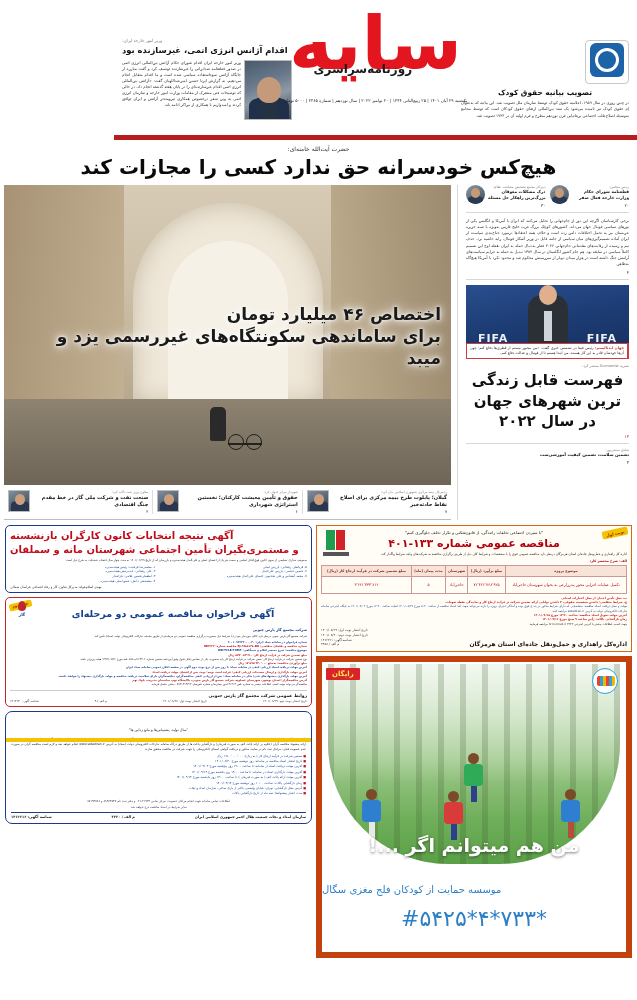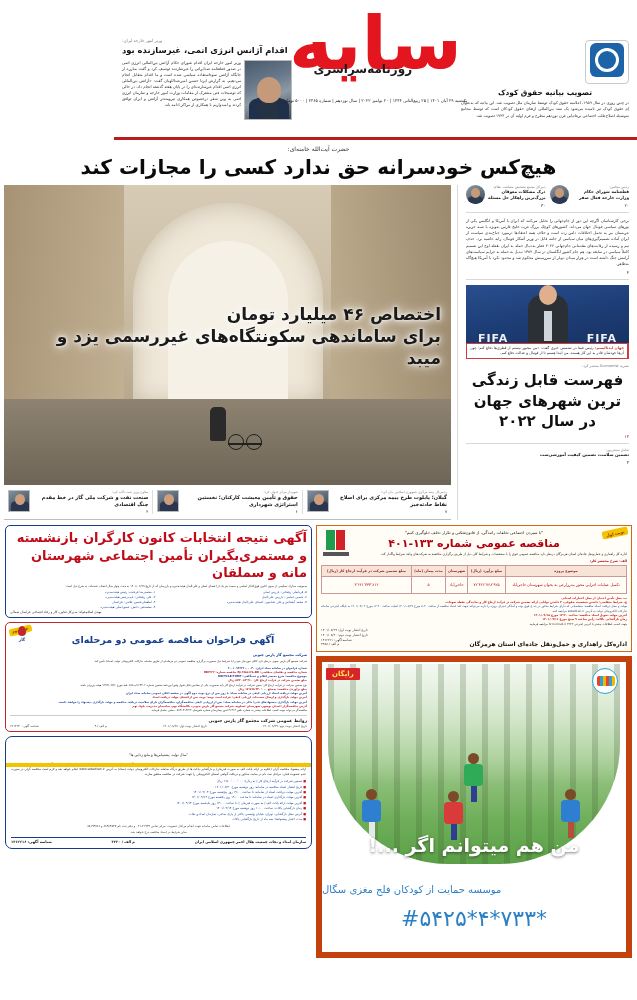--- a/index.html
+++ b/index.html
@@ -5,21 +5,21 @@
 <style>
   *{margin:0;padding:0;box-sizing:border-box;}
   html,body{width:637px;height:1000px;overflow:hidden;background:#ffffff;}
   body{
     font-family:"DejaVu Sans","Liberation Sans",sans-serif;
     color:#101010;direction:rtl;position:relative;
   }
   .page{position:relative;width:637px;height:1000px;background:#fff;padding:0;}
 
   
-  .masthead{position:relative;height:140px;width:523px;border-bottom:3px solid #b91c1c;}
+  .masthead{position:relative;height:140px;width:523px;border-bottom:5px solid #b91c1c;}
   .mh-left{position:absolute;left:8px;top:38px;width:170px;}
   .mh-kicker{font-size:4.2px;color:#6f6f6f;text-align:left;letter-spacing:.2px;margin-bottom:2px;}
   .mh-head{font-size:8.4px;font-weight:bold;text-align:left;line-height:1.25;color:#111;}
   .mh-body{margin-top:4px;display:flex;gap:3px;align-items:flex-start;}
   .mh-photo{width:48px;height:60px;flex:0 0 48px;border:.5px solid #bbb;position:relative;overflow:hidden;
     background:linear-gradient(160deg,#4a5a6e 0%,#6b7b8d 38%,#8e9aa6 60%,#3c4654 100%);}
   .mh-photo::after{content:"";position:absolute;left:12px;top:16px;width:24px;height:26px;border-radius:50% 50% 45% 45%;
     background:#c49a7a;box-shadow:0 20px 0 -2px #243244;}
   .mh-photo::before{content:"";position:absolute;left:4px;bottom:0;width:40px;height:22px;background:#21304a;border-radius:40% 40% 0 0;}
   .mh-text{flex:1;font-size:3.9px;line-height:1.55;text-align:justify;color:#2b2b2b;}
@@ -137,21 +137,21 @@
   table.t td{border:.6px solid #c99;font-size:3.8px;padding:5px 1px;text-align:center;color:#b3000f;line-height:1.35;}
   .tender-terms{font-size:2.9px;line-height:1.5;text-align:justify;margin-top:2px;color:#222;}
   .tender-terms .rd{color:#c0121b;font-weight:bold;}
   .tender-terms .bl{color:#14408f;}
   .tender-foot{display:flex;justify-content:space-between;align-items:flex-end;margin-top:2px;}
   .tender-sign{font-size:6px;font-weight:bold;color:#111;}
   .tender-codes{font-size:3.2px;color:#333;text-align:left;line-height:1.5;}
 
   
   .ad-election{border:1.3px solid #1b3b8a;border-radius:5px;padding:3px 4px;background:#fff;margin-bottom:4px;}
-  .ad-el-t1{text-align:right;font-size:13px;font-weight:bold;color:#c00c18;line-height:1.35;}
+  .ad-el-t1{text-align:left;font-size:10px;font-weight:bold;color:#c00c18;line-height:1.35;}
   .ad-el-b{font-size:2.9px;line-height:1.5;text-align:justify;margin-top:2px;color:#1a1a1a;}
   .ad-el-cols{display:flex;gap:6px;margin-top:2px;}
   .ad-el-cols ol{list-style:none;flex:1;}
   .ad-el-cols li{font-size:3.1px;line-height:1.55;color:#14408f;}
   .ad-el-sign{font-size:3.2px;text-align:left;color:#222;margin-top:1px;}
 
   .ad-gas{border:1.3px solid #c0272d;border-radius:5px;background:#fff;padding:3px 4px;margin-bottom:4px;position:relative;}
   .gas-badge{position:absolute;left:3px;top:4px;background:#f2c300;color:#9a2b00;font-size:3.6px;font-weight:bold;
      padding:1.3px 3px;transform:rotate(-14deg);border-radius:2px;}
   .gas-top{display:flex;align-items:center;justify-content:flex-end;gap:5px;}

